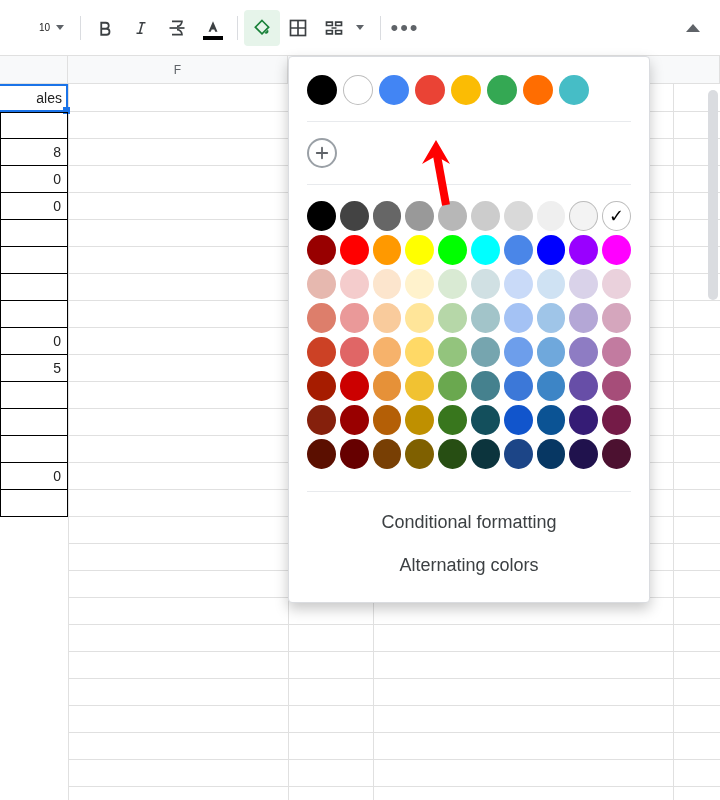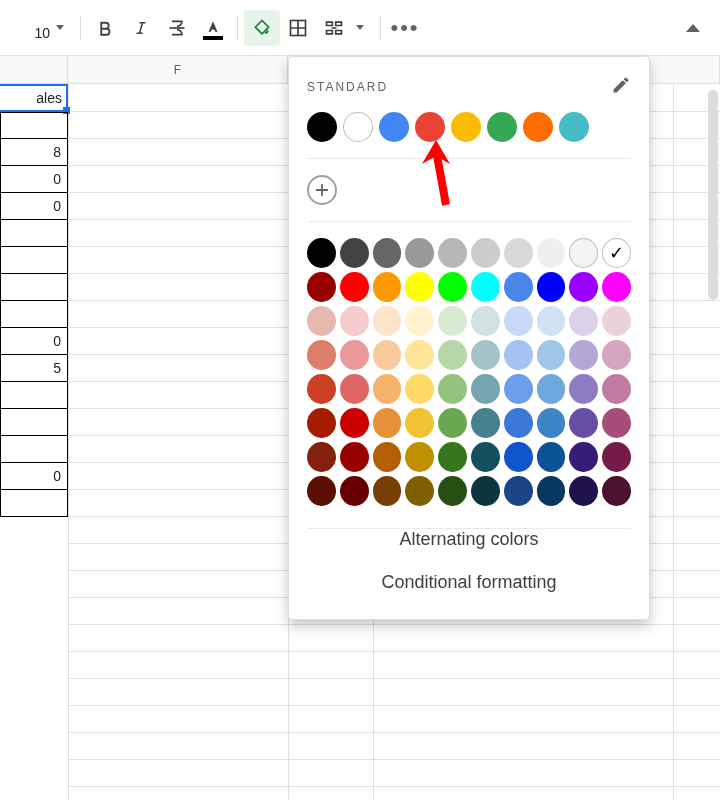--- a/index.html
+++ b/index.html
@@ -19,23 +19,23 @@
     height: 56px;
     border-bottom: 1px solid #e0e0e0;
     display: flex;
     align-items: center;
     padding: 0 4px;
   }
   .font-size-box {
     width: 48px;
     height: 26px;
     display: flex;
-    align-items: flex-end;
+    align-items: center;
     justify-content: flex-end;
-    font-size: 14px;
+    font-size: 10px;
     padding-right: 2px;
   }
   .dd-caret {
     width: 0; height: 0;
     border-left: 4px solid transparent;
     border-right: 4px solid transparent;
     border-top: 5px solid #5f6368;
     margin: 0 10px 0 4px;
   }
   .v-sep {
@@ -379,28 +379,20 @@
     <div class="data-cell">
         <span>0</span>
       </div>
     <div class="data-cell">
         <span></span>
       </div>
   </div>
 </div>
 
 <div class="popup">
-  <div class="sec-head">
-    <span>STANDARD</span>
-    <span>
-      <svg width="20" height="20" viewBox="0 0 24 24">
-          <path d="M3 17.25V21h3.75L17.81 9.94l-3.75-3.75L3 17.25zM20.71 7.04a1 1 0 0 0 0-1.41l-2.34-2.34a1 1 0 0 0-1.41 0l-1.83 1.83 3.75 3.75 1.83-1.83z"></path>
-        </svg>
-    </span>
-  </div>
   <div class="row-swatches" id="std-row">
       <div class="swatch" style="background: rgb(0, 0, 0);"></div>
       <div class="swatch outline" style="background: rgb(255, 255, 255);"></div>
       <div class="swatch" style="background: rgb(66, 133, 244);"></div>
       <div class="swatch" style="background: rgb(234, 67, 53);"></div>
       <div class="swatch" style="background: rgb(251, 188, 4);"></div>
       <div class="swatch" style="background: rgb(52, 168, 83);"></div>
       <div class="swatch" style="background: rgb(255, 109, 1);"></div>
       <div class="swatch" style="background: rgb(70, 189, 198);"></div>
     </div>
@@ -510,25 +502,25 @@
         <div class="swatch" style="background: rgb(28, 69, 135);"></div>
         <div class="swatch" style="background: rgb(7, 55, 99);"></div>
         <div class="swatch" style="background: rgb(32, 18, 77);"></div>
         <div class="swatch" style="background: rgb(76, 17, 48);"></div>
       </div>
     </div>
 
 
   <div class="hr" style="margin:22px 0 0 0"></div>
 
+  <div class="link-row first">
+    <span>Conditional formatting</span>
+  </div>
   <div class="link-row">
     <span>Alternating colors</span>
-  </div>
-  <div class="link-row first">
-    <span>Conditional formatting</span>
   </div>
 </div>
 
 <div class="arrow-wrap">
   <svg width="40" height="70" viewBox="0 0 40 70">
     <path d="M30 65 L20 10" stroke="#ff0000" stroke-width="8" fill="none"></path>
     <path d="M20 0 L6 24 L20 16 L34 24 Z" fill="#ff0000"></path>
   </svg>
 </div>
 

